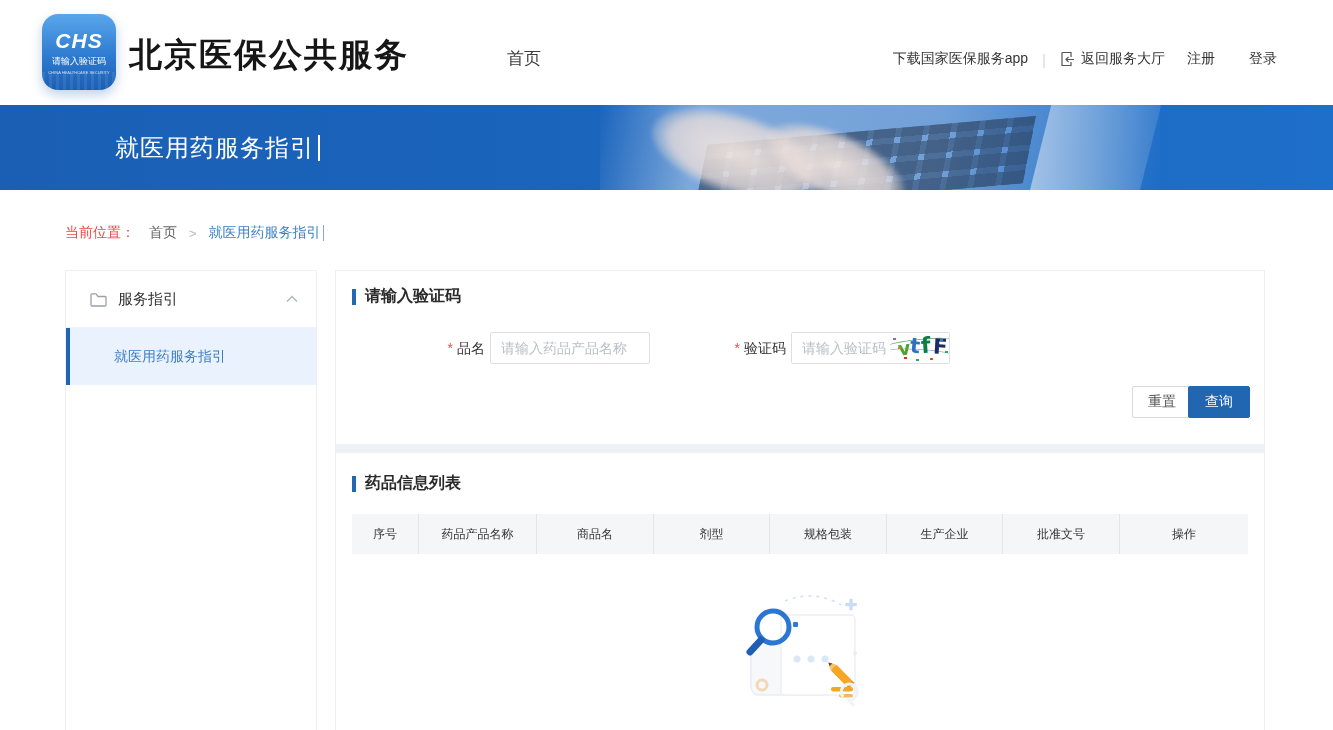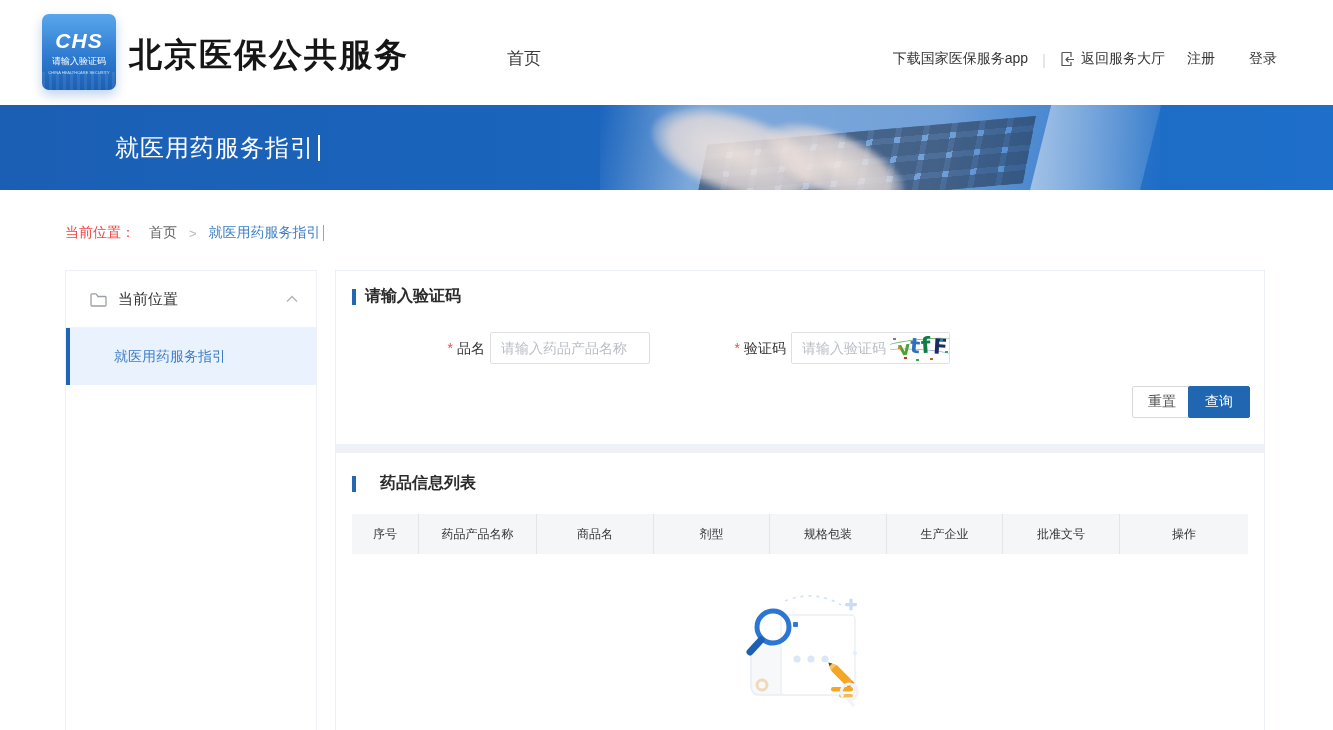--- a/index.html
+++ b/index.html
@@ -1,21 +1,21 @@
 <!DOCTYPE html>
 <html><head>
 <meta charset="utf-8">
 <style>
   * { margin:0; padding:0; box-sizing:border-box; }
   html,body { width:1333px; height:730px; }
   body { font-family:"Liberation Sans","DejaVu Sans",sans-serif; background:#fff; overflow:hidden; position:relative; }
 
   
   .header { position:absolute; top:0; left:0; width:1333px; height:105px; background:#fff; }
-  .logo { position:absolute; left:42px; top:14px; width:74px; height:76px; border-radius:7px;
+  .logo { position:absolute; left:42px; top:14px; width:74px; height:76px; border-radius:16px;
           background:linear-gradient(180deg,#5aa6ec 0%,#2e7bd0 55%,#1b5fb3 100%);
           box-shadow:0 5px 12px rgba(27,95,179,.28);
           display:flex; flex-direction:column; align-items:center; justify-content:center; overflow:hidden; }
   .logo::after { content:""; position:absolute; left:0; right:0; bottom:0; height:18px;
           background:repeating-linear-gradient(90deg,rgba(255,255,255,.16) 0 3px,transparent 3px 7px); opacity:.5; }
   .logo-chs { font-size:21px; font-weight:bold; font-style:italic; color:#fff; letter-spacing:1px; line-height:1; }
   .logo-sub { font-size:9px; color:#fff; margin-top:4px; white-space:nowrap; }
   .logo-sub2 { font-size:4px; color:rgba(255,255,255,.75); margin-top:2px; white-space:nowrap; }
   .site-title { position:absolute; left:129px; top:33px; font-size:33px; font-weight:bold; color:#161616; letter-spacing:2px; }
   .nav-home { position:absolute; left:507px; top:47px; font-size:17px; color:#3d3d3d; cursor:pointer; }
@@ -64,21 +64,21 @@
   .side-item { height:57px; display:flex; align-items:center; padding-left:44px; font-size:14px; color:#3f7ec6;
                background:#e9f2fd; border-left:4px solid #1e65b5; cursor:pointer; }
 
   
   .main { position:absolute; left:335px; top:270px; width:930px; height:461px; background:#fff;
           border:1px solid #edf0f4; border-bottom:none; }
   .section-title { position:absolute; display:flex; align-items:center; }
   .section-bar { width:4px; height:16px; background:#2468b2; margin-right:9px; }
   .section-text { font-size:16px; font-weight:bold; color:#2b2b2b; }
   .st-query { left:16px; top:15px; }
-  .st-list  { left:16px; top:202px;gap:15px; }
+  .st-list  { left:16px; top:202px; }
 
   .form-label { position:absolute; top:62px; height:30px; line-height:30px; font-size:14px; color:#333; text-align:right; }
   .req { color:#e34d4d; margin-right:4px; }
   .lbl-name { left:0; width:149px; }
   .lbl-captcha { left:286px; width:164px; }
   .input-box { position:absolute; top:61px; height:32px; border:1px solid #dcdfe6; border-radius:2px; background:#fff; }
   .in-name { left:154px; width:160px; }
   .in-captcha { left:455px; width:159px; display:flex; align-items:stretch; }
   .input-box input { border:none; outline:none; width:100%; height:100%; padding:0 10px; font-size:14px;
                      font-family:inherit; color:#333; background:transparent; }
@@ -163,21 +163,21 @@
   <span class="bc-sep">&gt;</span>
   <span class="bc-current">就医用药服务指引</span>
   <span class="bc-caret"></span>
 </div>
 
 <div class="sidebar">
   <div class="side-group">
     <svg width="17" height="15" viewBox="0 0 17 15">
       <path d="M1 3.5 V13 a1 1 0 0 0 1 1 H15 a1 1 0 0 0 1-1 V5.5 a1 1 0 0 0-1-1 H8 L6.3 2.2 a1 1 0 0 0-.75-.35 H2 a1 1 0 0 0-1 1 Z" fill="none" stroke="#9aa0a8" stroke-width="1.3"></path>
     </svg>
-    <span class="side-group-label">当前位置</span>
+    <span class="side-group-label">服务指引</span>
     <svg class="side-chevron" width="12" height="8" viewBox="0 0 12 8">
       <path d="M1 6.5 L6 1.5 L11 6.5" fill="none" stroke="#b0b4bb" stroke-width="1.4"></path>
     </svg>
   </div>
   <div class="side-item">
     <span>就医用药服务指引</span>
   </div>
 </div>
 
 <div class="main">

